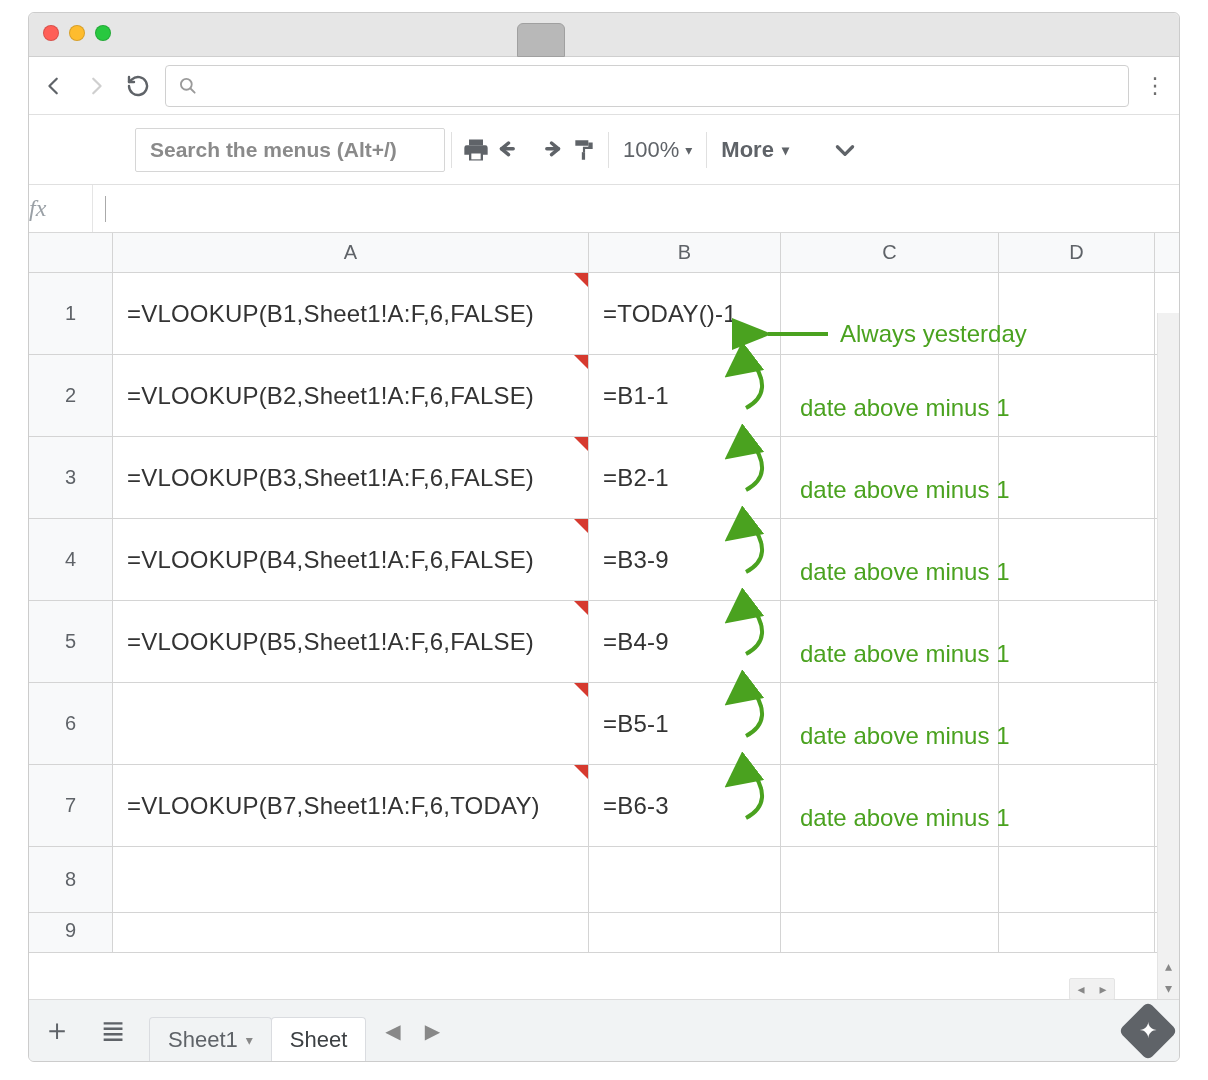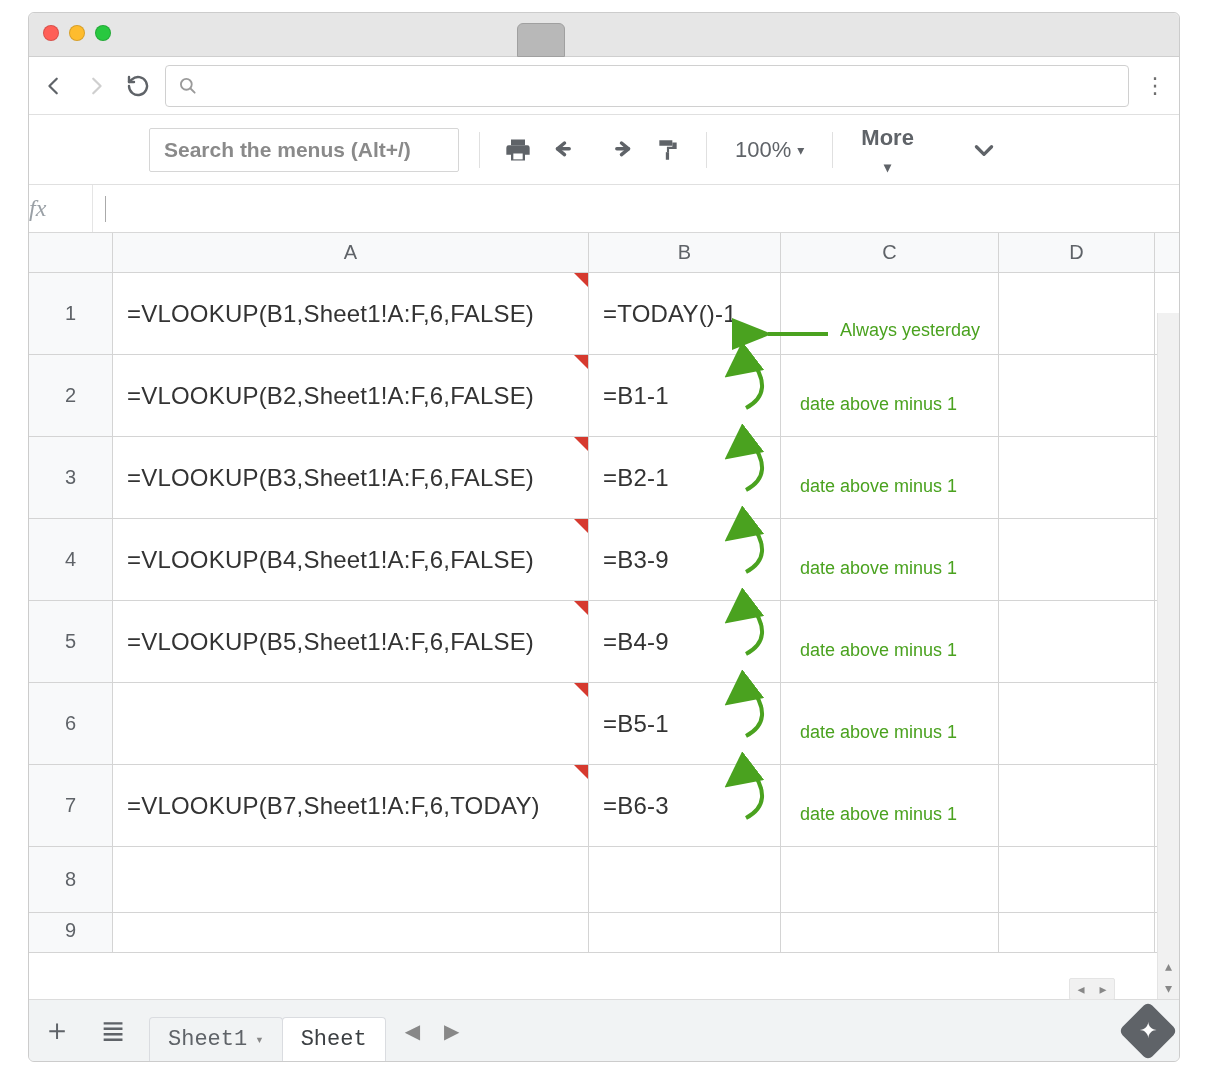--- a/index.html
+++ b/index.html
@@ -86,21 +86,20 @@
     width: 28px; display:flex; justify-content:center; font-size: 22px; color:#6f6f6f;
   }
 
   
   .sheet-toolbar {
     height: 70px;
     background: #fff;
     border-bottom: 1px solid #e0e0e0;
     display:flex; align-items:center;
     padding: 0 16px;
-    gap: 14px;
   }
   .menu-search {
     width: 310px; height: 44px;
     border:1px solid #d6d6d6;
     border-radius:2px;
     display:flex; align-items:center;
     padding: 0 14px;
     color:#8a8a8a;
     font-size: 21px;
     font-weight: 600;
@@ -119,21 +118,20 @@
   }
   .zoom {
     display:flex; align-items:center; gap:6px;
     font-size: 22px; color:#5f6368;
     padding: 4px 8px;
   }
   .more {
     display:flex; align-items:center; gap:8px;
     font-size: 22px; color:#5f6368; font-weight:600;
     padding: 4px 8px;
-    flex-direction: column;
   }
   .expand-chevron { margin-left: 30px; }
 
   
   .fxbar {
     height: 48px;
     background:#fff;
     border-bottom: 1px solid #d8d8d8;
     display:flex; align-items:center;
   }
@@ -247,21 +245,20 @@
     height:44px;
     padding: 0 18px;
     border:1px solid #dadce0;
     border-bottom:none;
     background:#f1f3f4;
     color:#5f6368;
     font-size:22px;
     border-radius: 4px 4px 0 0;
     margin-right:-1px;
     cursor:pointer;
-    font-family:Liberation Mono, monospace;
   }
   .sheet-tab.active {
     background:#fff; color:#3c4043;
   }
   .tab-scroll {
     display:flex; align-items:center; gap:24px;
     margin-left:20px; color:#888; font-size:20px;
   }
   .hscroll {
     position:absolute;
@@ -287,21 +284,21 @@
   
   .annotation-layer {
     position:absolute;
     left: 28px; top: 12px;
     width: 1152px; height: 1050px;
     pointer-events:none;
   }
   .annot {
     position:absolute;
     color:#4aa21f;
-    font-size: 18px;
+    font-size: 24px;
     font-family: Arial, Helvetica, sans-serif;
     white-space: nowrap;
     text-align: center;
   }
 </style>
 </head>
 <body>
 
 <div class="viewport">
 <div class="inner">

